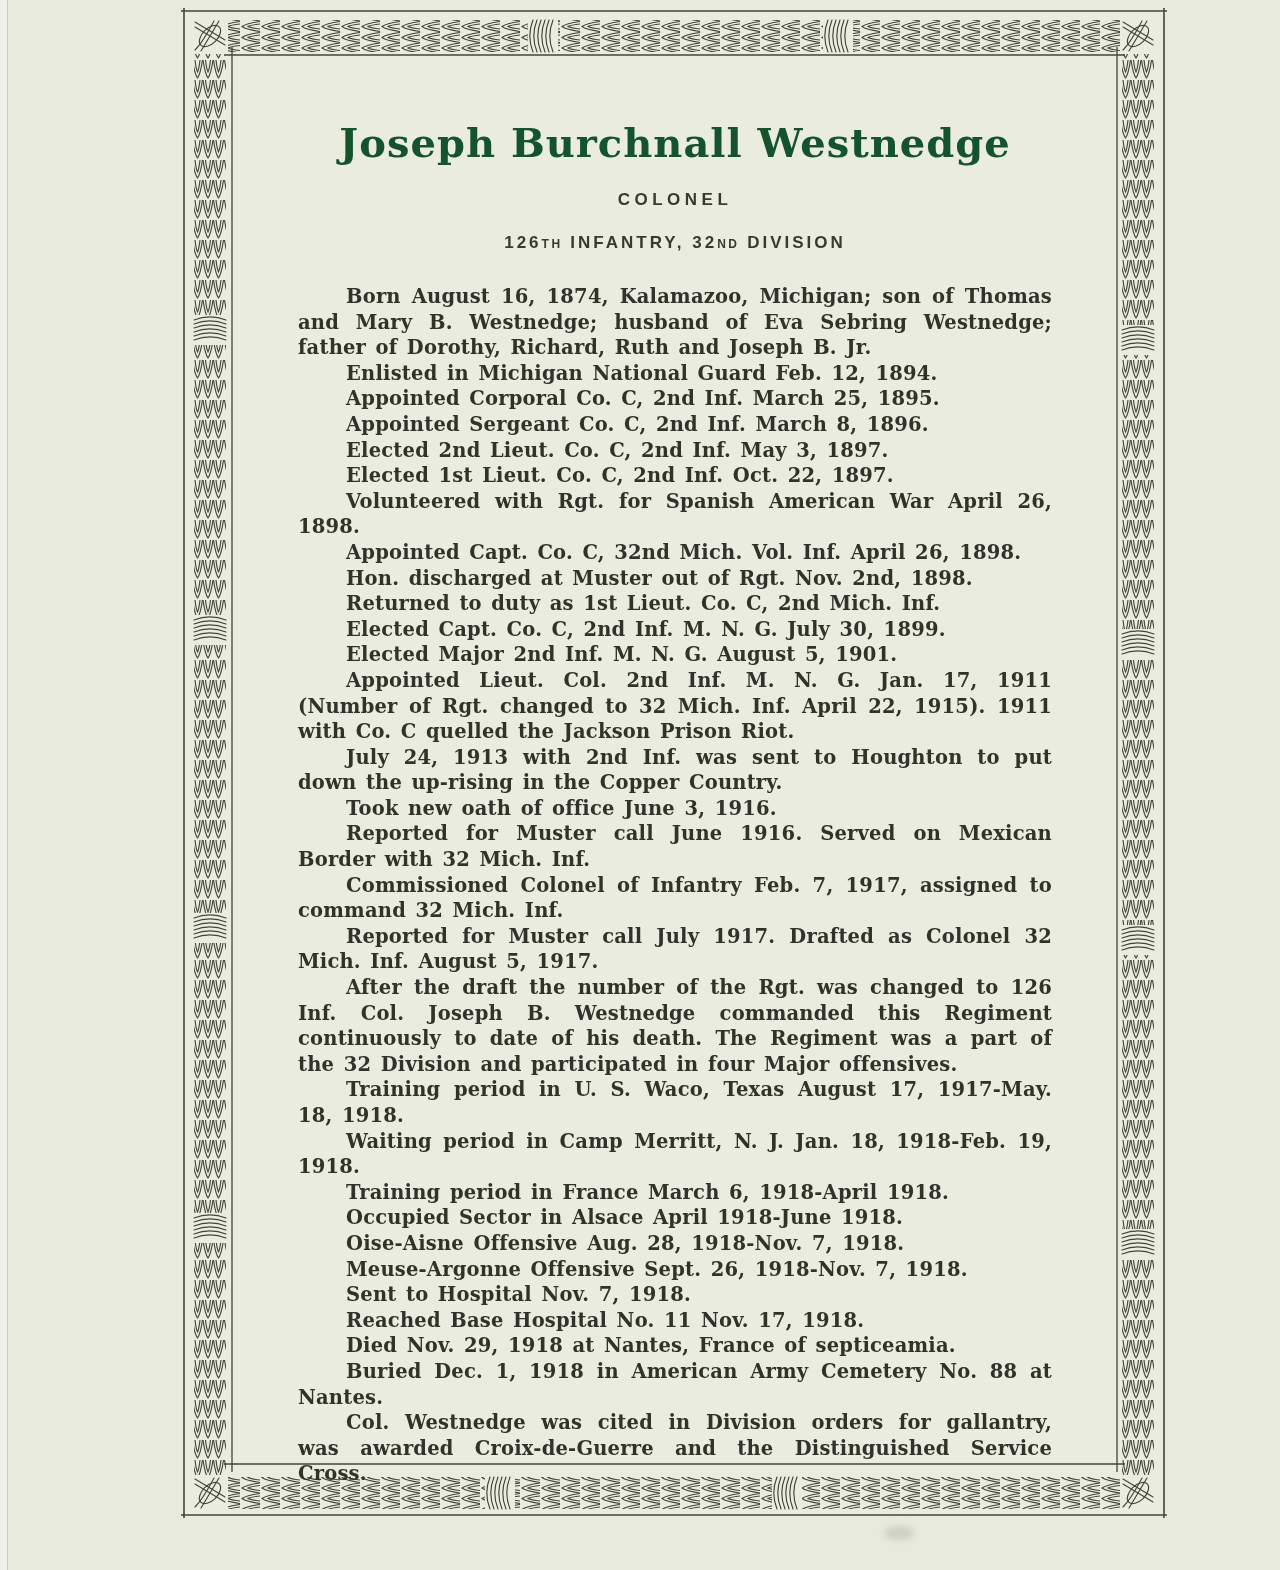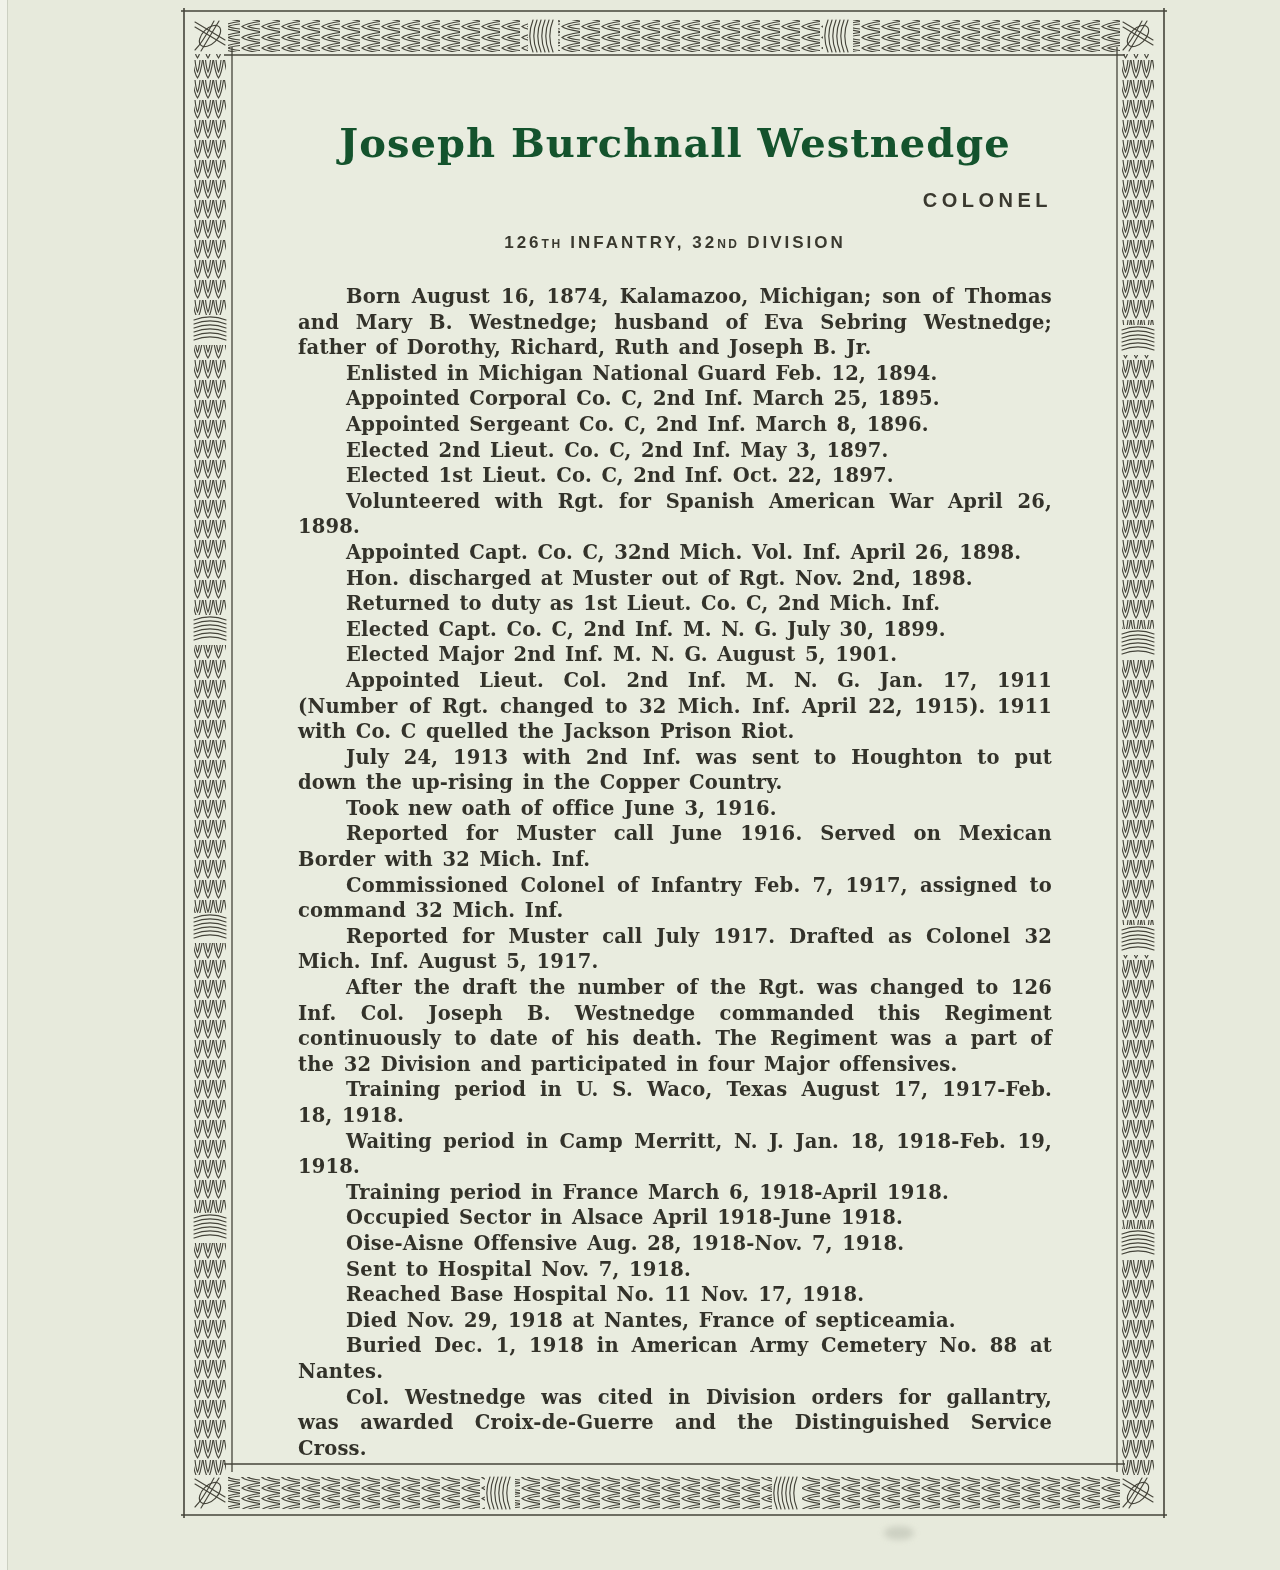--- a/index.html
+++ b/index.html
@@ -40,24 +40,24 @@
     font-family:"DejaVu Serif", serif;
     font-weight:700;
     font-size:40px;
     line-height:54px;
     text-align:center;
     letter-spacing:1px;
     color:#14532d;
   }
   .rank{
     margin-top:20px;
-    text-align:right;
+    text-align:center;
     font-family:"Liberation Sans", sans-serif;
     font-weight:700;
-    font-size:20px;
+    font-size:17px;
     line-height:20px;
     letter-spacing:4.5px;
     color:#3a392f;
   }
   .unit{
     margin-top:23px;
     text-align:center;
     font-family:"Liberation Sans", sans-serif;
     font-weight:700;
     font-size:17px;
@@ -176,25 +176,26 @@
         <p>Returned to duty as 1st Lieut. Co. C, 2nd Mich. Inf.</p>
         <p>Elected Capt. Co. C, 2nd Inf. M. N. G. July 30, 1899.</p>
         <p>Elected Major 2nd Inf. M. N. G. August 5, 1901.</p>
         <p>Appointed Lieut. Col. 2nd Inf. M. N. G. Jan. 17, 1911 (Number of Rgt. changed to 32 Mich. Inf. April 22, 1915). 1911 with Co. C quelled the Jackson Prison Riot.</p>
         <p>July 24, 1913 with 2nd Inf. was sent to Houghton to put down the up-rising in the Copper Country.</p>
         <p>Took new oath of office June 3, 1916.</p>
         <p>Reported for Muster call June 1916. Served on Mexican Border with 32 Mich. Inf.</p>
         <p>Commissioned Colonel of Infantry Feb. 7, 1917, assigned to command 32 Mich. Inf.</p>
         <p>Reported for Muster call July 1917. Drafted as Colonel 32 Mich. Inf. August 5, 1917.</p>
         <p>After the draft the number of the Rgt. was changed to 126 Inf. Col. Joseph B. Westnedge commanded this Regiment continuously to date of his death. The Regiment was a part of the 32 Division and participated in four Major offensives.</p>
-        <p>Training period in U. S. Waco, Texas August 17, 1917-Feb. 18, 1918.</p>
+        <p>Training period in U. S. Waco, Texas August 17, 1917-May. 18, 1918.</p>
         <p>Waiting period in Camp Merritt, N. J. Jan. 18, 1918-Feb. 19, 1918.</p>
         <p>Training period in France March 6, 1918-April 1918.</p>
         <p>Occupied Sector in Alsace April 1918-June 1918.</p>
         <p>Oise-Aisne Offensive Aug. 28, 1918-Nov. 7, 1918.</p>
+        <p>Meuse-Argonne Offensive Sept. 26, 1918-Nov. 7, 1918.</p>
         <p>Sent to Hospital Nov. 7, 1918.</p>
         <p>Reached Base Hospital No. 11 Nov. 17, 1918.</p>
         <p>Died Nov. 29, 1918 at Nantes, France of septiceamia.</p>
         <p>Buried Dec. 1, 1918 in American Army Cemetery No. 88 at Nantes.</p>
         <p>Col. Westnedge was cited in Division orders for gallantry, was awarded Croix-de-Guerre and the Distinguished Service Cross.</p>
       </div>
   </div>
 
   <div class="smudge"></div>
 </div>

